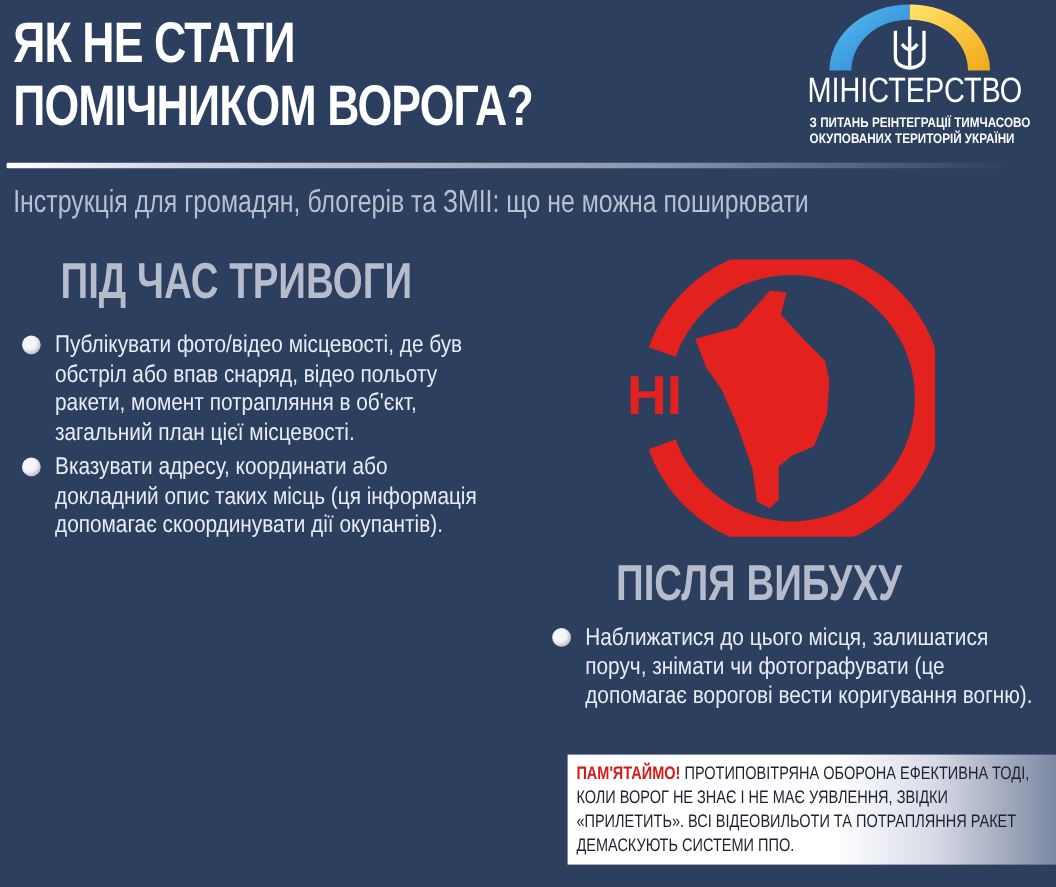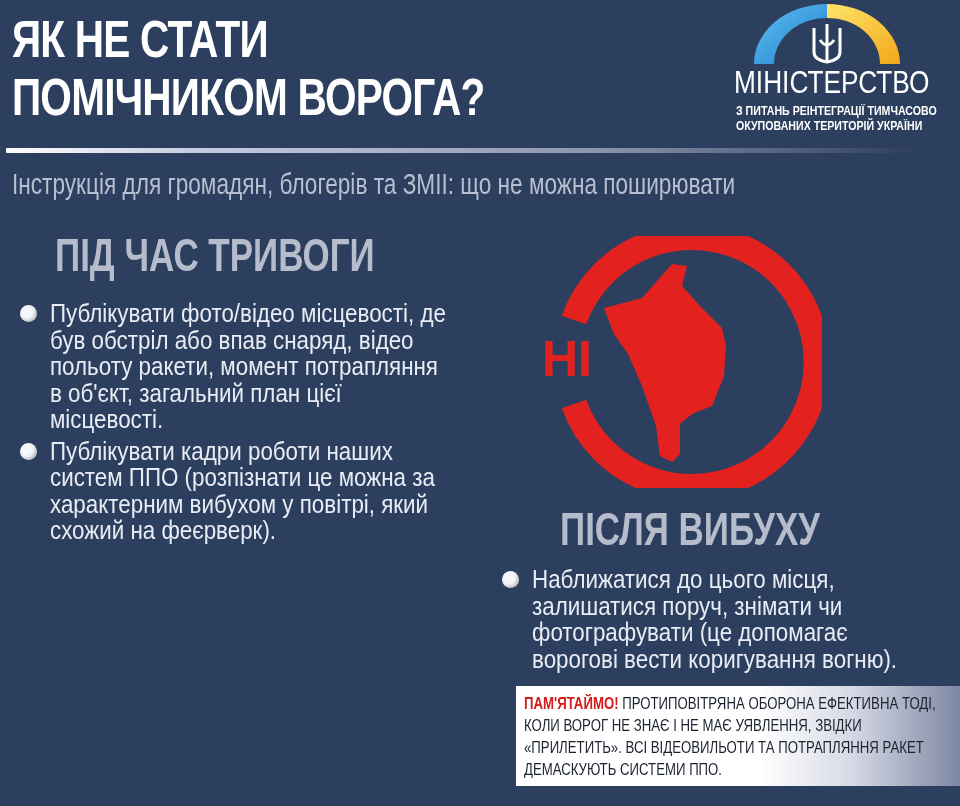--- a/index.html
+++ b/index.html
@@ -50,36 +50,36 @@
   .section-title {
     position: absolute; font-weight: bold; color: #b6bccc;
     font-size: 46px; white-space: nowrap;
     transform: scaleX(0.76); transform-origin: left top;
   }
   .st1 { left: 55px; top: 228px; }
   .st2 { left: 560px; top: 502px; }
   ul.bullets { list-style: none; position: absolute; }
   ul.bullets li {
     position: relative; padding-left: 32px;
-    font-size: 26px; line-height: 26.5px; color: #e8ecf4;
+    font-size: 22px; line-height: 26.5px; color: #e8ecf4;
     margin-bottom: 5px;
   }
   ul.bullets li .txt {
     display: block;
     transform: scaleX(0.86); transform-origin: left top;
     width: 116%;
   }
   ul.bullets li .dot {
     position: absolute; left: 2px; top: 5px; width: 17px; height: 17px;
     border-radius: 50%; background: #f4f6fa;
     box-shadow: inset -2px -2px 3px rgba(0,0,0,0.2);
   }
   .left-list { left: 18px; top: 300px; width: 430px; }
   .right-list { left: 500px; top: 566px; width: 440px; }
-  .no-icon { position: absolute; left: 532px; top: 236px; width: 290px; height: 312px; }
+  .no-icon { position: absolute; left: 560px; top: 236px; width: 290px; height: 312px; }
   .reminder {
     position: absolute; left: 502px; top: 686px; width: 444px; height: 100px;
     background: linear-gradient(to right, #ffffff 0%, #ffffff 55%, #d8dbe6 75%, #7d88a3 100%);
     padding: 6px 8px;
     color: #1c2230;
     margin-left: 14px;
   }
   .reminder .rtxt {
     font-size: 16.5px; line-height: 22px; text-transform: uppercase;
     transform: scaleX(0.8); transform-origin: left top; width: 125%;
@@ -125,21 +125,21 @@
 
 <div class="section-title st1">ПІД ЧАС ТРИВОГИ</div>
 
 <ul class="bullets left-list">
   <li>
       <span class="dot"></span>
       <span class="txt">Публікувати фото/відео місцевості, де був обстріл або впав снаряд, відео польоту ракети, момент потрапляння в об'єкт, загальний план цієї місцевості.</span>
     </li>
   <li>
       <span class="dot"></span>
-      <span class="txt">Публікувати кадри роботи наших систем ППО (розпізнати це можна за характерним вибухом у повітрі, який схожий на феєрверк).</span>
+      <span class="txt">Вказувати адресу, координати або докладний опис таких місць (ця інформація допомагає скоординувати дії окупантів).</span>
     </li>
 </ul>
 
 <div class="no-icon">
   <svg width="290" height="252" viewBox="0 0 290 252">
     <path d="M42 84 A125 125 0 1 1 42 168" fill="none" stroke="#e3221f" stroke-width="26"></path>
     <path d="M72 72 L110 62 L140 28 L155 30 L150 50 L168 70 L190 92 L194 110 L192 140 L180 170 L160 178 L148 188 L148 218 L140 226 L128 220 L124 190 L110 150 L96 118 L82 98 Z" fill="#e3221f"></path>
     <text x="10" y="140" font-family="Liberation Sans, sans-serif" font-weight="bold" font-size="50" fill="#e3221f">НІ</text>
   </svg>
 </div>

